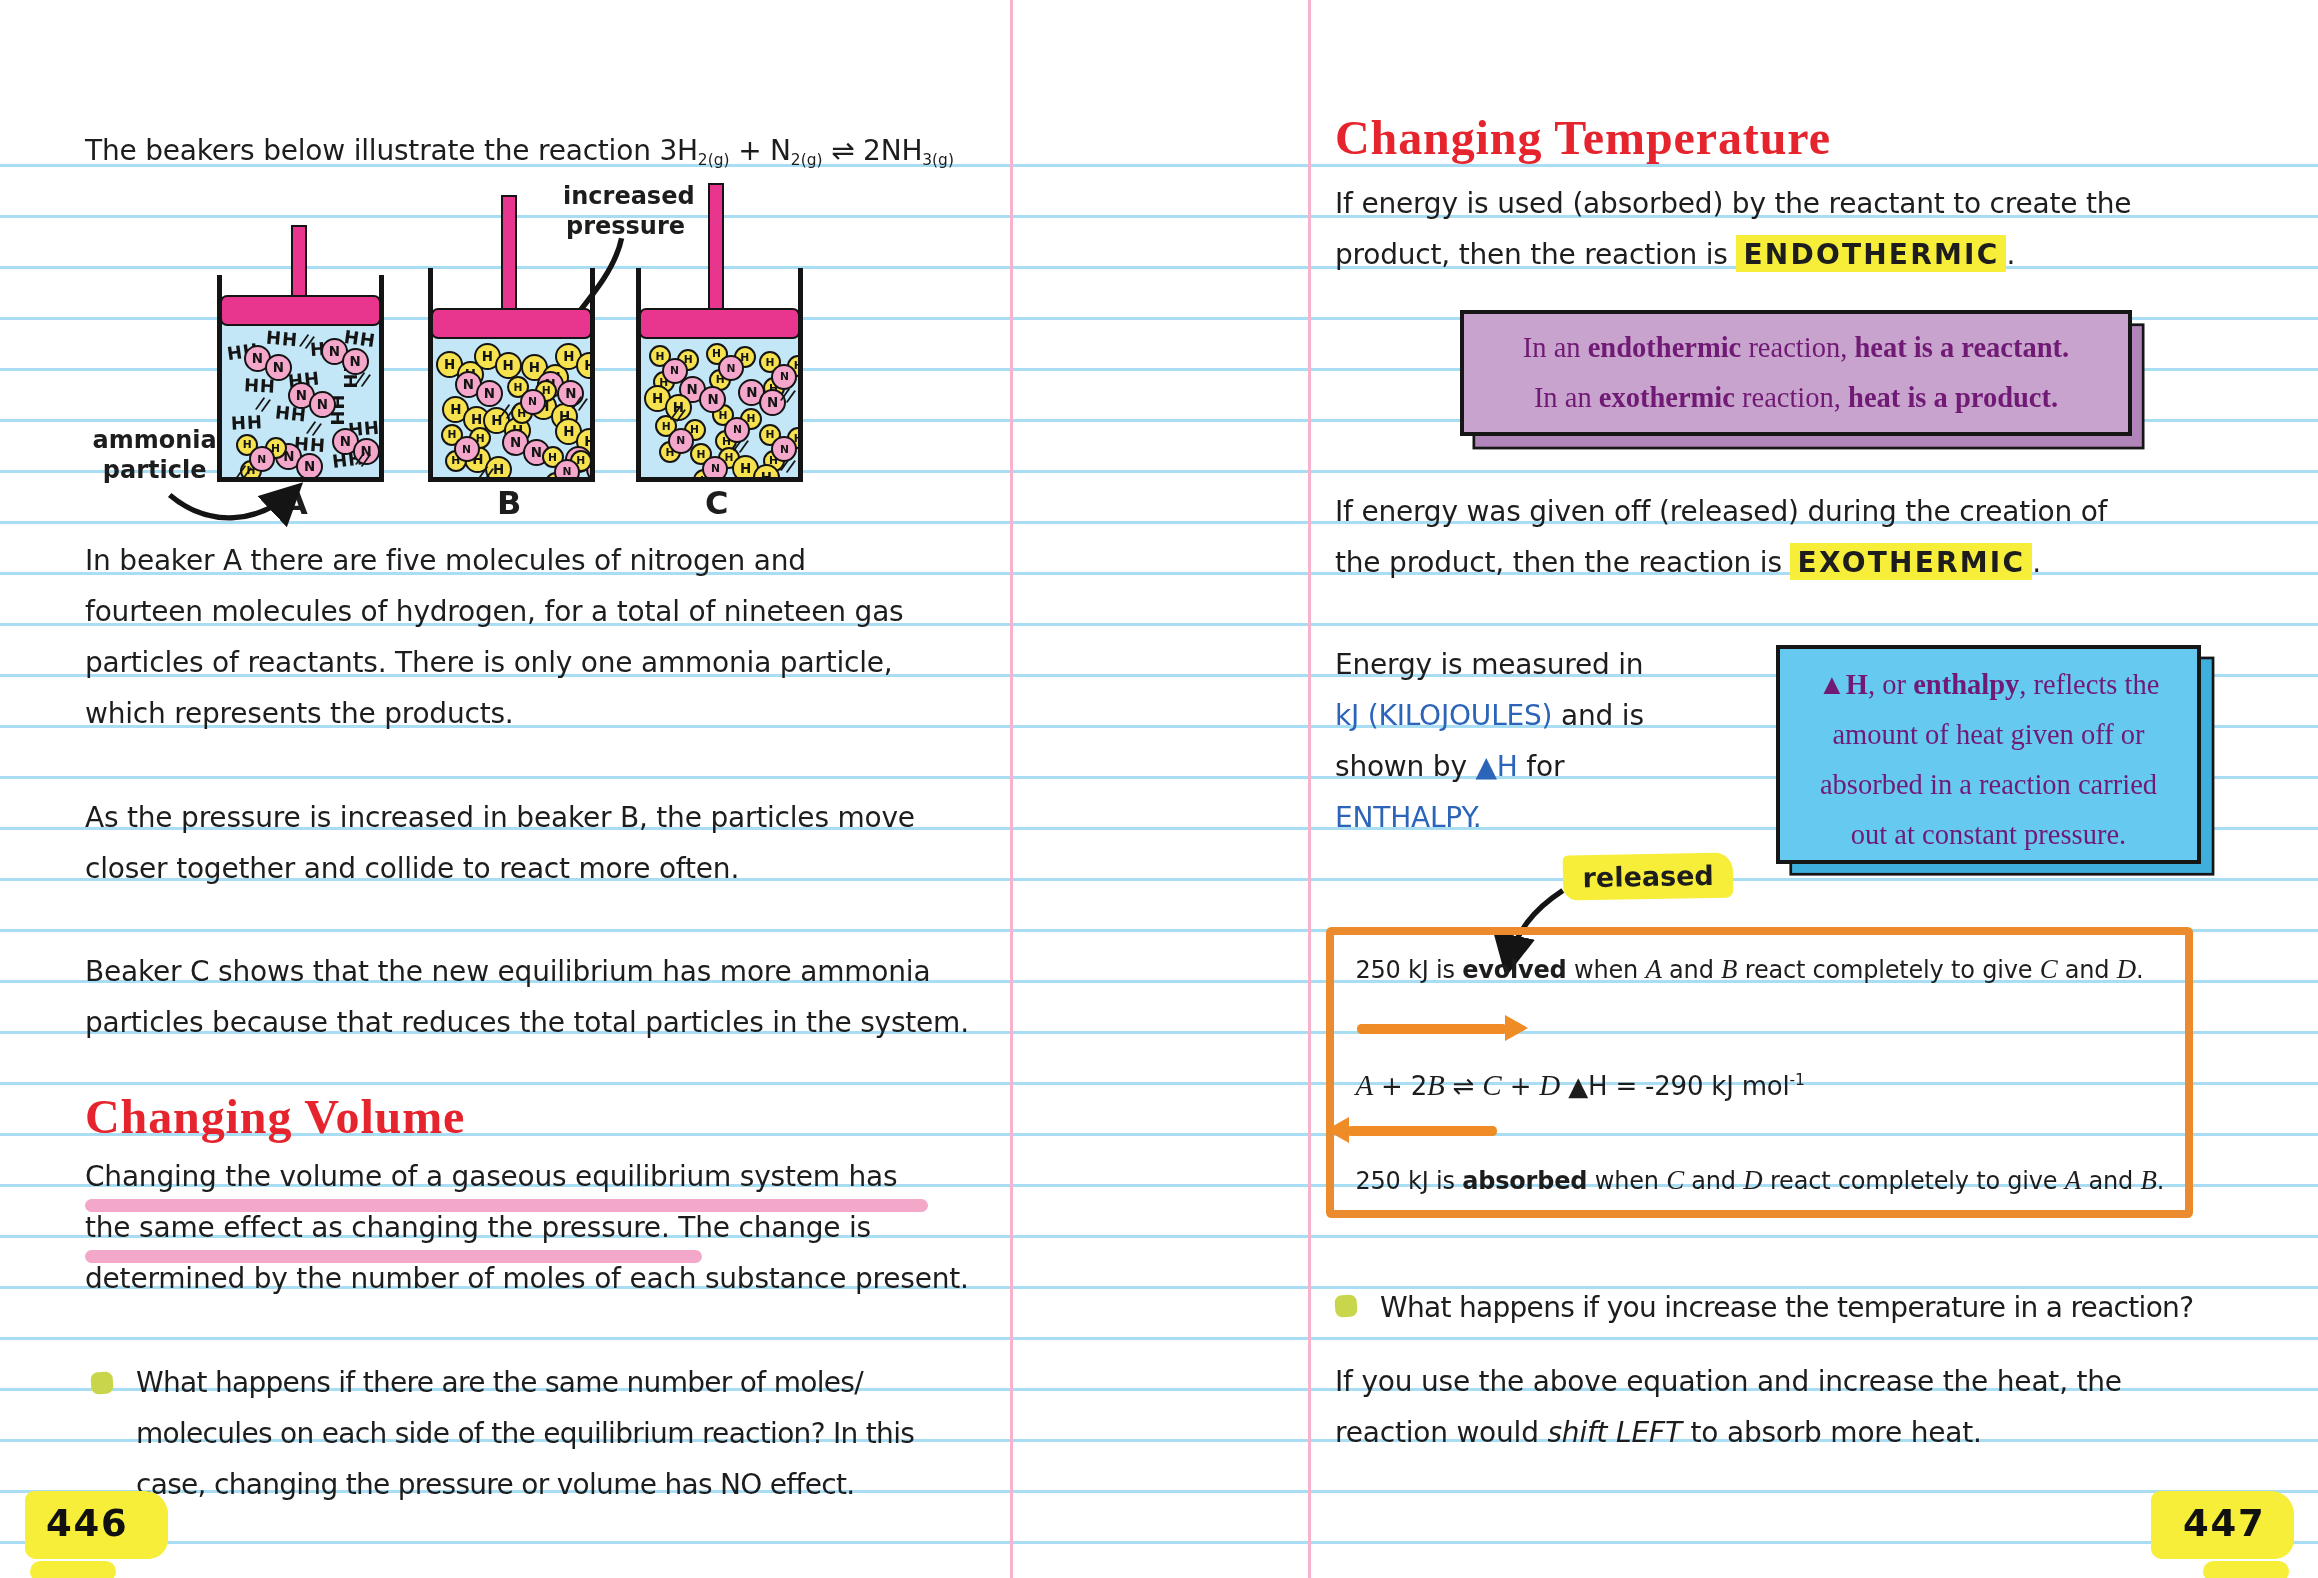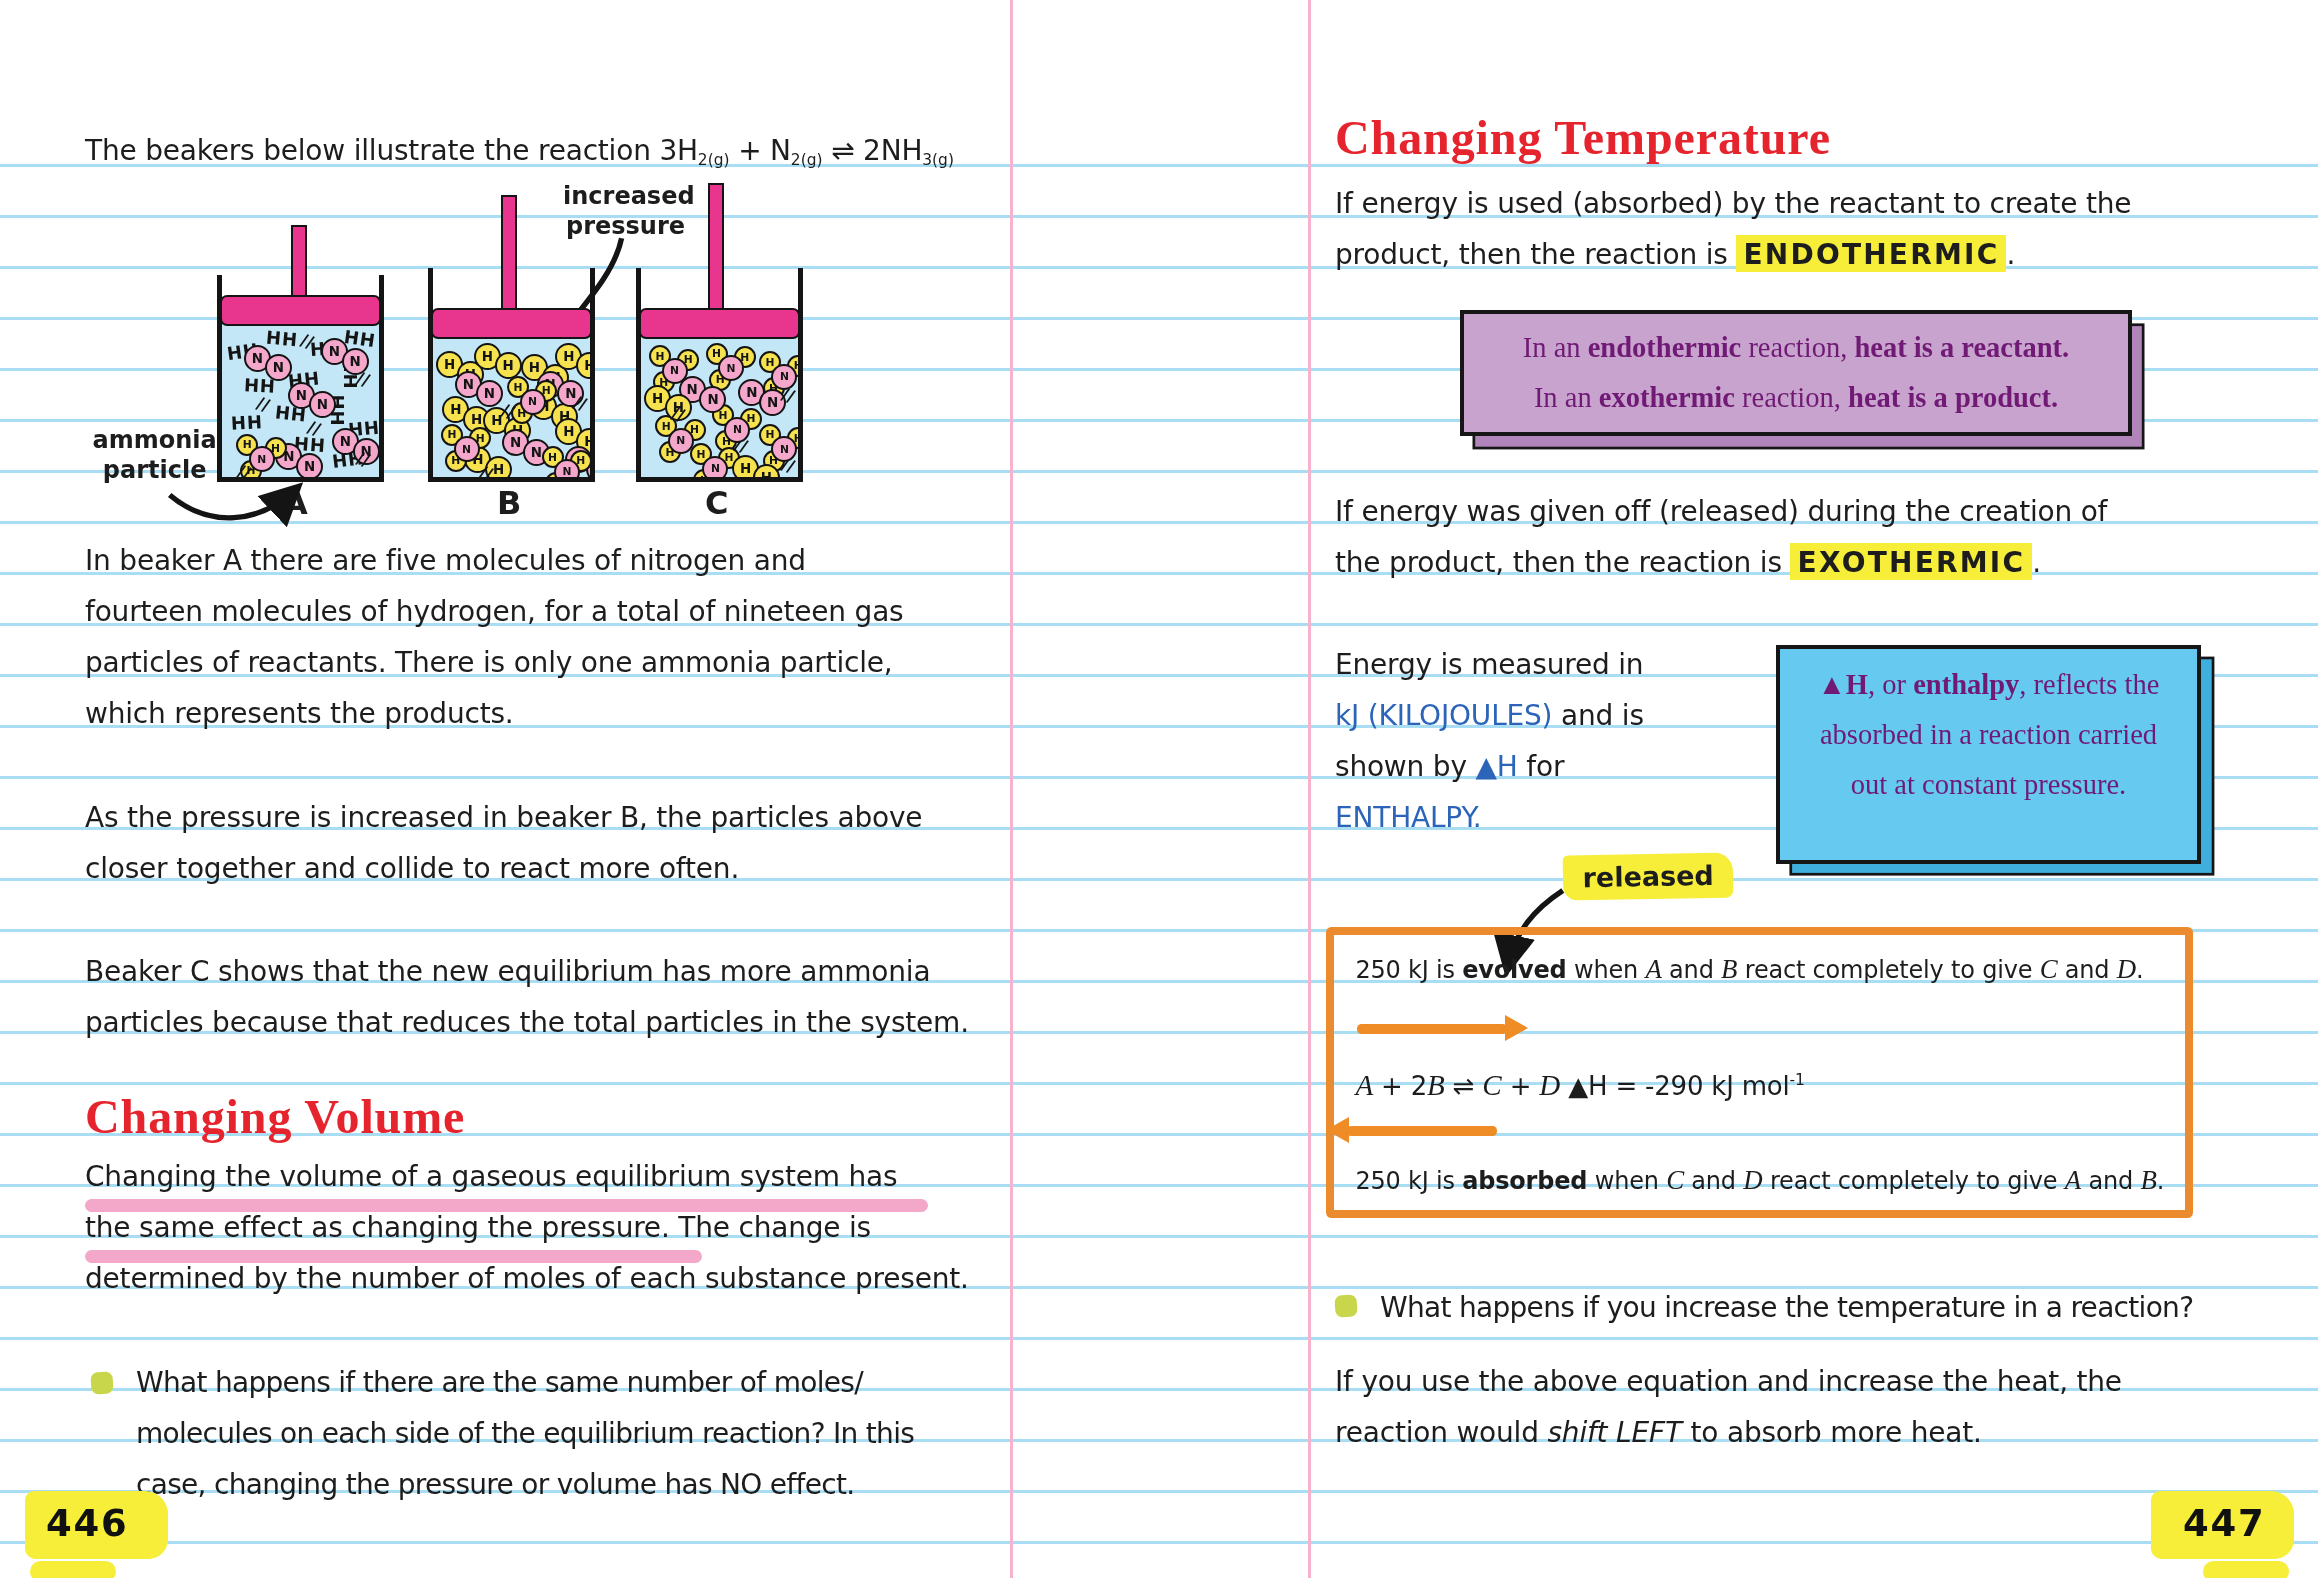--- a/index.html
+++ b/index.html
@@ -308,21 +308,21 @@
     </svg>
   </div>
 
   <div class="bodytext" style="left:85px;top:535px;">
       <div class="tl"><span>In beaker A there are five molecules of nitrogen and</span></div>
       <div class="tl"><span>fourteen molecules of hydrogen, for a total of nineteen gas</span></div>
       <div class="tl"><span>particles of reactants. There is only one ammonia particle,</span></div>
       <div class="tl"><span>which represents the products.</span></div>
     </div>
   <div class="bodytext" style="left:85px;top:792px;">
-      <div class="tl"><span>As the pressure is increased in beaker B, the particles above</span></div>
+      <div class="tl"><span>As the pressure is increased in beaker B, the particles move</span></div>
       <div class="tl"><span>closer together and collide to react more often.</span></div>
     </div>
   <div class="bodytext" style="left:85px;top:946px;">
       <div class="tl"><span>Beaker C shows that the new equilibrium has more ammonia</span></div>
       <div class="tl"><span>particles because that reduces the total particles in the system.</span></div>
     </div>
 
   <div class="red-h" style="left:85px;top:1090px;">Changing Volume</div>
 
   <div class="bodytext" style="left:85px;top:1151px;">
@@ -362,20 +362,21 @@
       <div class="tl"><span class="blue">ENTHALPY.</span></div>
     </div>
 
   <div class="bodytext" style="left:1335px;top:486px;">
       <div class="tl"><span>If energy was given off (released) during the creation of</span></div>
       <div class="tl"><span>the product, then the reaction is </span><span class="hl marker">EXOTHERMIC</span><span>.</span></div>
     </div>
 
   <div id="blue-box" class="box3d" style="left:1776px;top:645px;width:417px;height:200px;padding-top:10.7px;">
       <div class="tl"><span class="b">▲H</span><span>, or </span><span class="b">enthalpy</span><span>, reflects the</span></div>
+      <div class="tl"><span>amount of heat given off or</span></div>
       <div class="tl"><span>absorbed in a reaction carried</span></div>
       <div class="tl"><span>out at constant pressure.</span></div>
     </div>
 
   <div class="hl-blob" style="left:1563px;top:854px;">released</div>
   <svg style="position:absolute;left:1463px;top:878px;" width="125" height="111" viewBox="0 0 140 125">
     <defs>
       <marker id="ah2" markerWidth="10" markerHeight="10" refX="6" refY="4" orient="auto">
         <path d="M0,0 L8,4 L0,8 Z" fill="#141414"></path>
       </marker>

